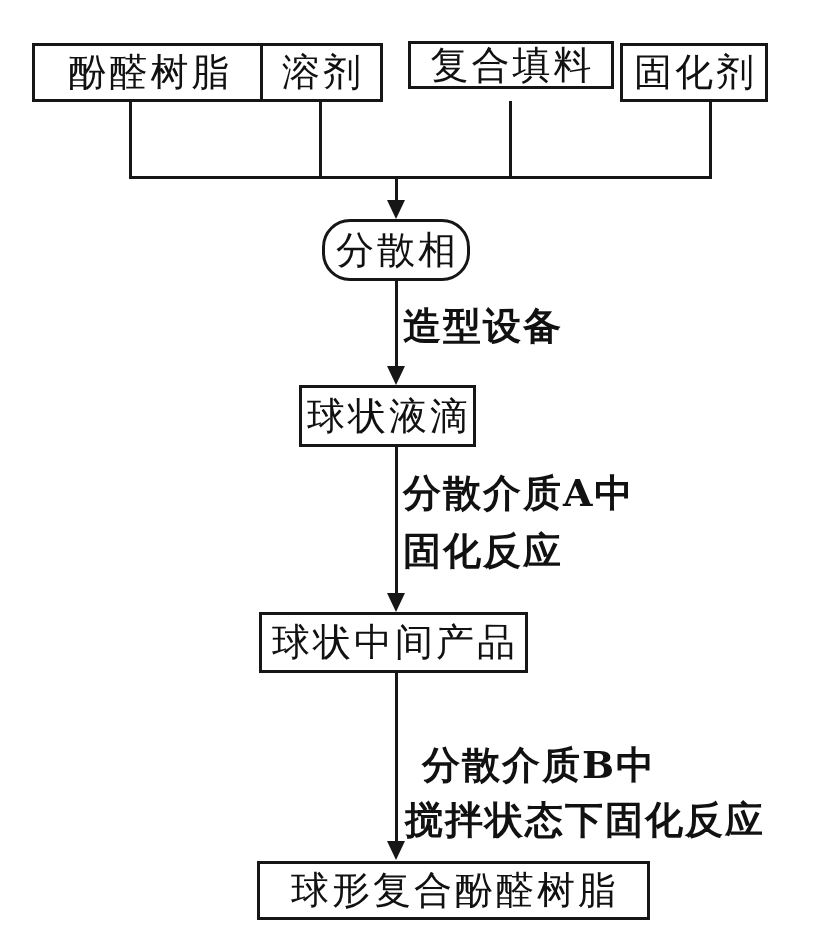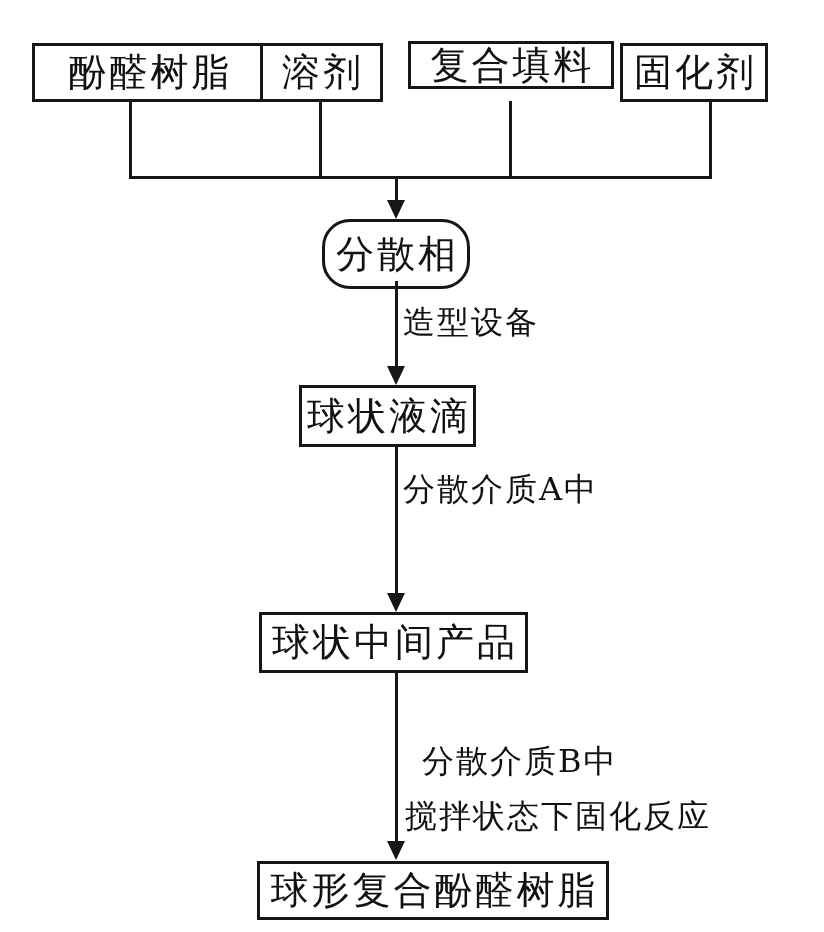--- a/index.html
+++ b/index.html
@@ -42,24 +42,25 @@
   .arrowhead {
     position: absolute;
     width: 0;
     height: 0;
     border-left: 9px solid transparent;
     border-right: 9px solid transparent;
     border-top: 19px solid #161616;
   }
   .edge-label {
     position: absolute;
-    font-size: 32px;
+    font-size: 38px;
     letter-spacing: 2px;
     white-space: nowrap;
     line-height: 1.1;
+    font-weight: bold;
   }
 </style>
 </head>
 <body>
 
 <div class="canvas">
 
   <div class="node" style="left:32px; top:43px; width:234px; height:59px;">酚醛树脂</div>
   <div class="node" style="left:260px; top:43px; width:123px; height:59px;">溶剂</div>
   <div class="node" style="left:408px; top:33px; width:206px; height:48px;margin-top:8px;">复合填料</div>
@@ -68,34 +69,35 @@
   <div class="vline" style="left:129px; top:101px; height:76px;"></div>
   <div class="vline" style="left:319px; top:101px; height:76px;"></div>
   <div class="vline" style="left:509px; top:101px; height:76px;"></div>
   <div class="vline" style="left:709px; top:101px; height:76px;"></div>
 
   <div class="hline" style="left:129px; top:176px; width:583px;"></div>
 
   <div class="vline" style="left:395px; top:178px; height:26px;"></div>
   <div class="arrowhead" style="left:387px; top:200px;"></div>
 
-  <div class="node" style="left:322px; top:219px; width:148px; height:70px;border-radius:28px;">分散相</div>
+  <div class="node" style="left:322px; top:219px; width:148px; height:62px;border-radius:28px;">分散相</div>
 
   <div class="vline" style="left:395px; top:281px; height:88px;"></div>
   <div class="arrowhead" style="left:387px; top:366px;"></div>
   <div class="edge-label" style="left:403px; top:305px;">造型设备</div>
 
   <div class="node" style="left:299px; top:385px; width:177px; height:62px;">球状液滴</div>
 
   <div class="vline" style="left:395px; top:447px; height:148px;"></div>
   <div class="arrowhead" style="left:387px; top:593px;"></div>
   <div class="edge-label" style="left:403px; top:472px;">分散介质A中</div>
+  <div class="edge-label" style="left:403px; top:530px;">固化反应</div>
 
   <div class="node" style="left:259px; top:612px; width:269px; height:61px;">球状中间产品</div>
 
   <div class="vline" style="left:395px; top:673px; height:170px;"></div>
   <div class="arrowhead" style="left:387px; top:841px;"></div>
   <div class="edge-label" style="left:405px; top:744px;margin-left:17px;">分散介质B中</div>
   <div class="edge-label" style="left:405px; top:799px;">搅拌状态下固化反应</div>
 
-  <div class="node" style="left:257px; top:861px; width:352px; height:59px;">球形复合酚醛树脂</div>
+  <div class="node" style="left:257px; top:861px; width:393px; height:59px;">球形复合酚醛树脂</div>
 
 </div>
 
 </body></html>

